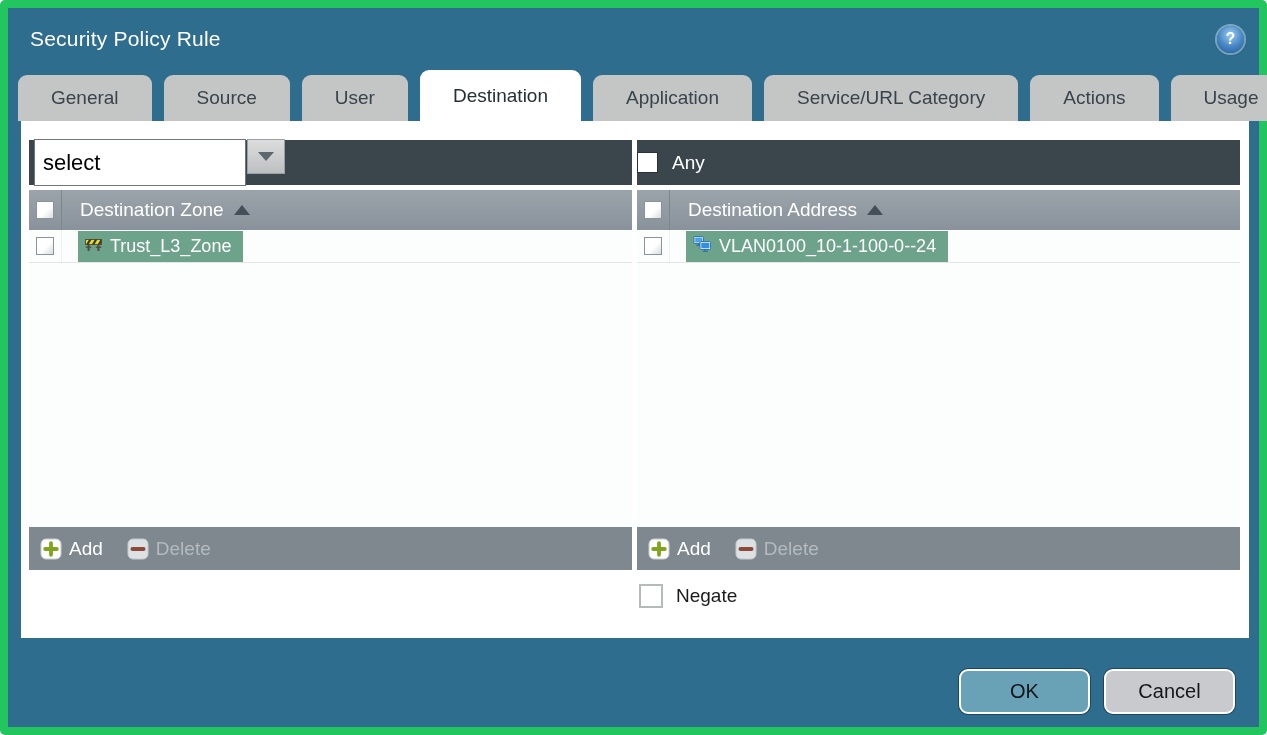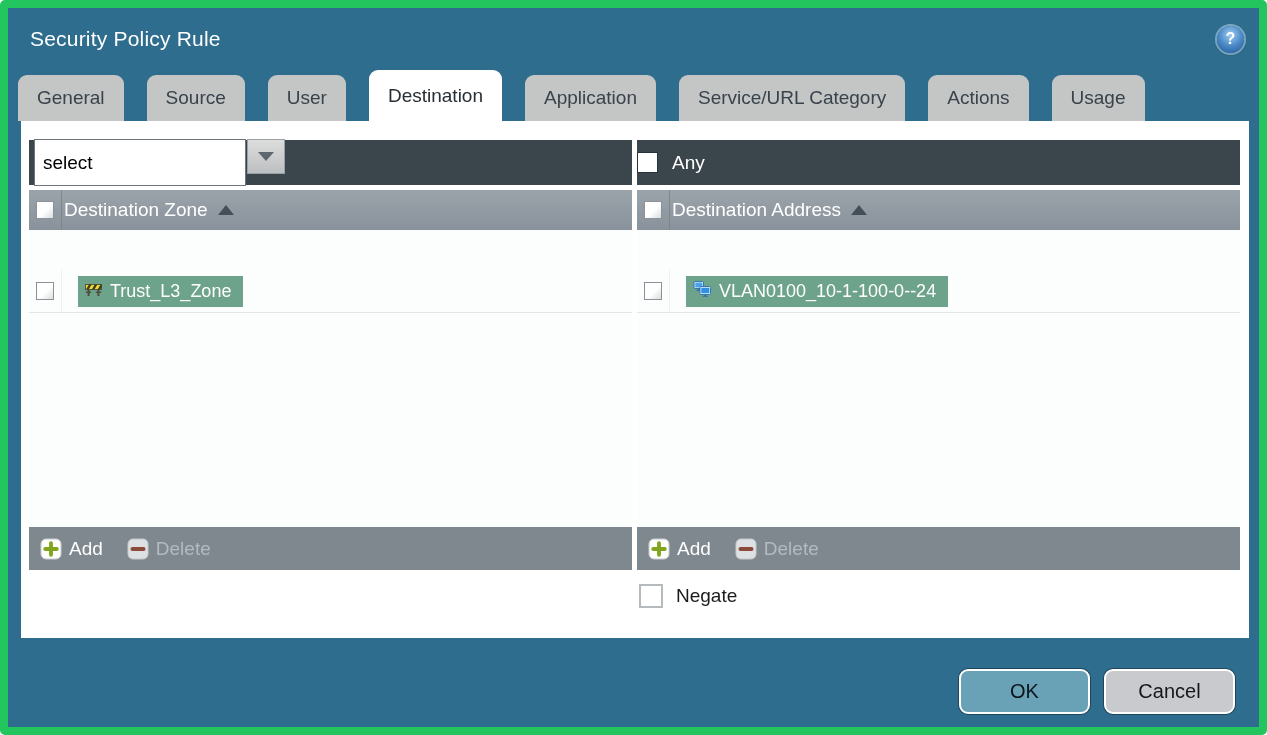--- a/index.html
+++ b/index.html
@@ -12,60 +12,60 @@
   .title-bar { height:62px; display:flex; align-items:center; padding:0 15px 0 22px; }
   .title { color:#ffffff; font-size:21px; letter-spacing:.2px; }
   .help { margin-left:auto; width:27px; height:27px; border-radius:50%;
           background:radial-gradient(circle at 50% 32%, #9ccdf0 0%, #4886c4 52%, #1f5b98 100%);
           box-shadow:0 0 0 2px rgba(190,220,242,.55), 0 1px 3px rgba(0,0,0,.4);
           color:#fff; font-size:16px; font-weight:bold;
           display:flex; align-items:center; justify-content:center; cursor:pointer; }
 
   
   .tab-strip { display:flex; align-items:flex-end; height:51px; padding-left:10px; }
-  .tab { background:#c4c5c5; color:#39434b; font-size:19px; padding:0 19px;
-         height:46px; line-height:46px; border-radius:9px 9px 0 0; margin-right:23px;
+  .tab { background:#c4c5c5; color:#39434b; font-size:19px; padding:0 33px;
+         height:46px; line-height:46px; border-radius:9px 9px 0 0; margin-right:12px;
          white-space:nowrap; cursor:pointer; }
   .tab.active { background:#ffffff; height:51px; line-height:51px; color:#272f36; }
 
   
   .content { background:#ffffff; margin:0 10px 0 13px; height:517px;
              padding:19px 9px 0 8px; }
   .panels { display:flex; gap:5px; height:430px; }
   .panel { flex:1; display:flex; flex-direction:column; min-width:0; }
 
   .toolbar { height:45px; background:#3b454c; display:flex; align-items:center; flex:none; }
   .select-box { display:flex; margin-left:5px; }
-  .select-input { width:212px; height:47px; border:1px solid #6e767b; font-size:19px;
+  .select-input { width:212px; height:47px; border:1px solid #6e767b; font-size:22px;
                   padding:0 8px; color:#000; background:#fff; outline:none;
                   font-family:"Liberation Sans", sans-serif; }
   .select-btn { width:38px; height:35px; margin-left:1px;
                 background:linear-gradient(#dddddd,#bcbfc1);
                 border:1px solid #99a1a5; display:flex; align-items:center;
                 justify-content:center; cursor:pointer; }
   .arrow-down { width:0; height:0; border-left:8px solid transparent;
                 border-right:8px solid transparent; border-top:9px solid #5e676d; }
 
   .any-wrap { display:flex; align-items:center; gap:14px; margin-left:0; }
   .any-cb { width:21px; height:21px; background:#fff; border:1px solid #27323a; cursor:pointer; }
   .any-label { color:#fff; font-size:19px; }
 
   .col-header { height:40px; margin-top:5px; display:flex; align-items:center; flex:none;
                 background:linear-gradient(#9ba4ab,#89929a); }
   .cb-col { width:33px; align-self:stretch; display:flex; align-items:center;
             justify-content:center; border-right:1px solid #7d868d; flex:none; }
   .cb { width:18px; height:18px; border:1px solid #8b9398; cursor:pointer;
         background:linear-gradient(135deg,#ffffff 55%,#d9dcdf); }
-  .col-title { color:#fff; font-size:19px; margin-left:2px; display:flex;
+  .col-title { color:#fff; font-size:19px; margin-left:18px; display:flex;
                align-items:center; gap:10px; cursor:pointer; }
   .sort-asc { width:0; height:0; border-left:8px solid transparent;
               border-right:8px solid transparent; border-bottom:10px solid #454f57; }
 
   .list { flex:1; background:#fcfdfd; overflow:hidden; }
-  .row { height:43px; display:flex; align-items:center; border-bottom:1px solid #e3e6e7;margin-top:40px; }
+  .row { height:33px; display:flex; align-items:center; border-bottom:1px solid #e3e6e7; }
   .row .cb-col { border-right:1px solid #eef1f1; }
   .chip { margin-left:16px; background:#6da28b; color:#fff; font-size:18px;
           display:inline-flex; align-items:center; gap:8px; padding:5px 12px 5px 7px;
           white-space:nowrap; }
 
   .panel-footer { height:43px; background:#7f888e; display:flex; align-items:center;
                   padding-left:11px; gap:24px; flex:none; }
   .tool-btn { display:flex; align-items:center; gap:7px; font-size:19px;
               color:#ffffff; cursor:pointer; }
   .tool-btn.disabled { color:#b3bac0; cursor:default; }

